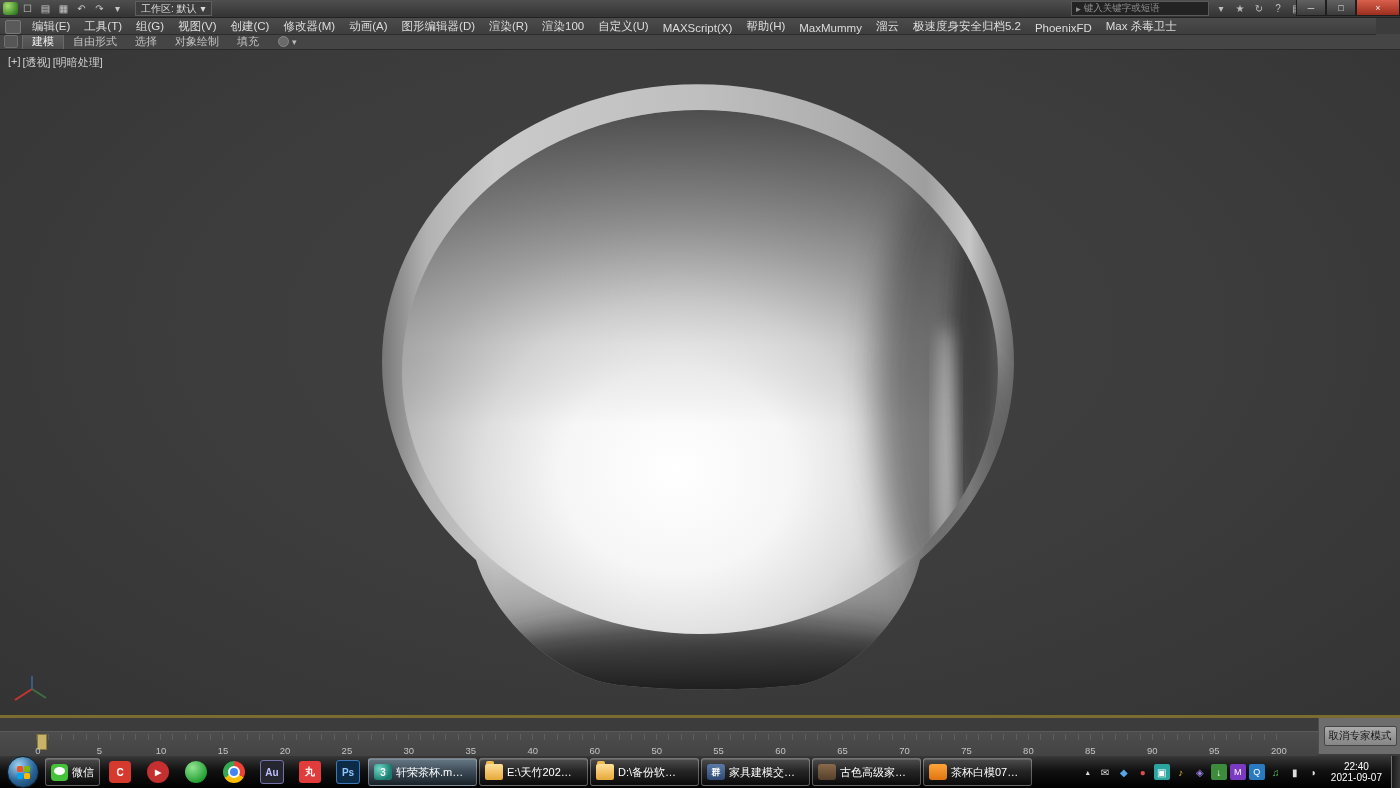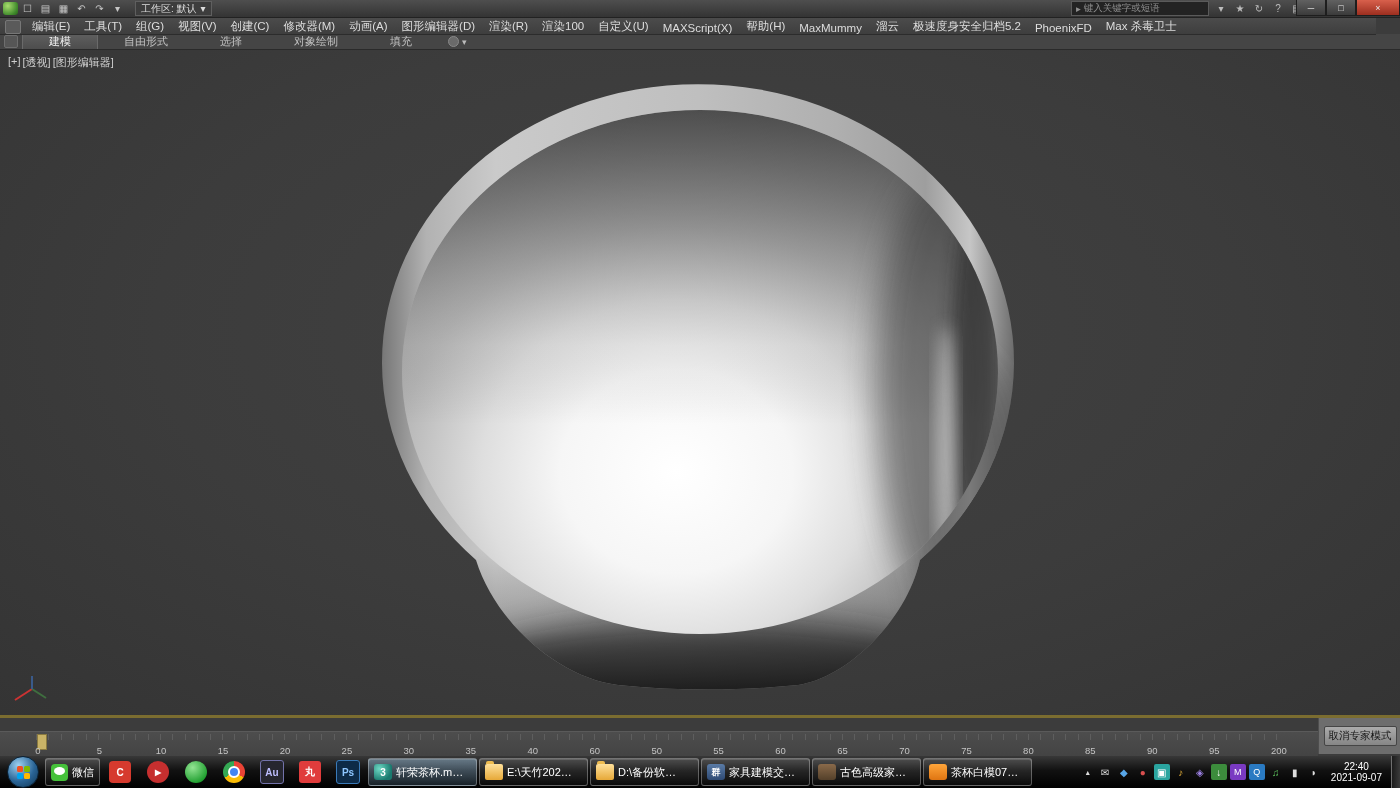--- a/index.html
+++ b/index.html
@@ -40,21 +40,21 @@
   .menu-launcher{width:14px;height:12px;margin:0 4px 0 5px;background:#5a5a5a;
     border:1px solid #777;border-radius:2px;}
   .menu-item{padding:0 7px;white-space:nowrap;cursor:default;}
 
   
   .ribbonbar{position:absolute;top:34px;left:0;width:1400px;height:15px;
     background:#454545;border-bottom:1px solid #2a2a2a;display:flex;
     align-items:center;font-size:11px;color:#c2c2c2;z-index:28;}
   .ribbon-grip{width:12px;height:11px;margin:0 4px 0 4px;background:#565656;
     border:1px solid #6e6e6e;border-radius:2px;}
-  .ribbon-tab{padding:0 26px;height:15px;display:flex;align-items:center;}
+  .ribbon-tab{padding:0 9px;height:15px;display:flex;align-items:center;}
   .ribbon-tab.active{background:linear-gradient(#5f5f5f,#4d4d4d);color:#f2f2f2;
     border-left:1px solid #6a6a6a;border-right:1px solid #6a6a6a;}
   .ribbon-extra{margin-left:10px;display:flex;align-items:center;gap:3px;color:#bbb;font-size:9px;}
   .ribbon-dot{width:9px;height:9px;border-radius:50%;background:#6a6a6a;border:1px solid #888;}
 
   
   .viewport{position:absolute;top:49px;left:0;width:1400px;height:666px;
     background:radial-gradient(ellipse at 50% 42%, #424242 0%, #3c3c3c 55%, #343434 100%);}
   .vp-label{position:absolute;top:6px;left:8px;font-size:11px;color:#cfcfcf;
     display:flex;gap:2px;}
@@ -227,21 +227,21 @@
     <div class="ribbon-extra">
       <div class="ribbon-dot"></div>
       <span>▾</span>
     </div>
   </div>
 
   <div class="viewport">
     <div class="vp-label">
       <span>[+]</span>
       <span>[透视]</span>
-      <span>[图形编辑器]</span>
+      <span>[明暗处理]</span>
     </div>
 
     <svg class="cup" viewBox="0 0 645 618" aria-hidden="true">
       <defs>
         <linearGradient id="gOut" x1="0" y1="0" x2="1" y2="0">
           <stop offset="0" stop-color="#777777"></stop>
           <stop offset="0.07" stop-color="#b2b2b2"></stop>
           <stop offset="0.18" stop-color="#cacaca"></stop>
           <stop offset="0.5" stop-color="#bfbfbf"></stop>
           <stop offset="0.72" stop-color="#afafaf"></stop>

